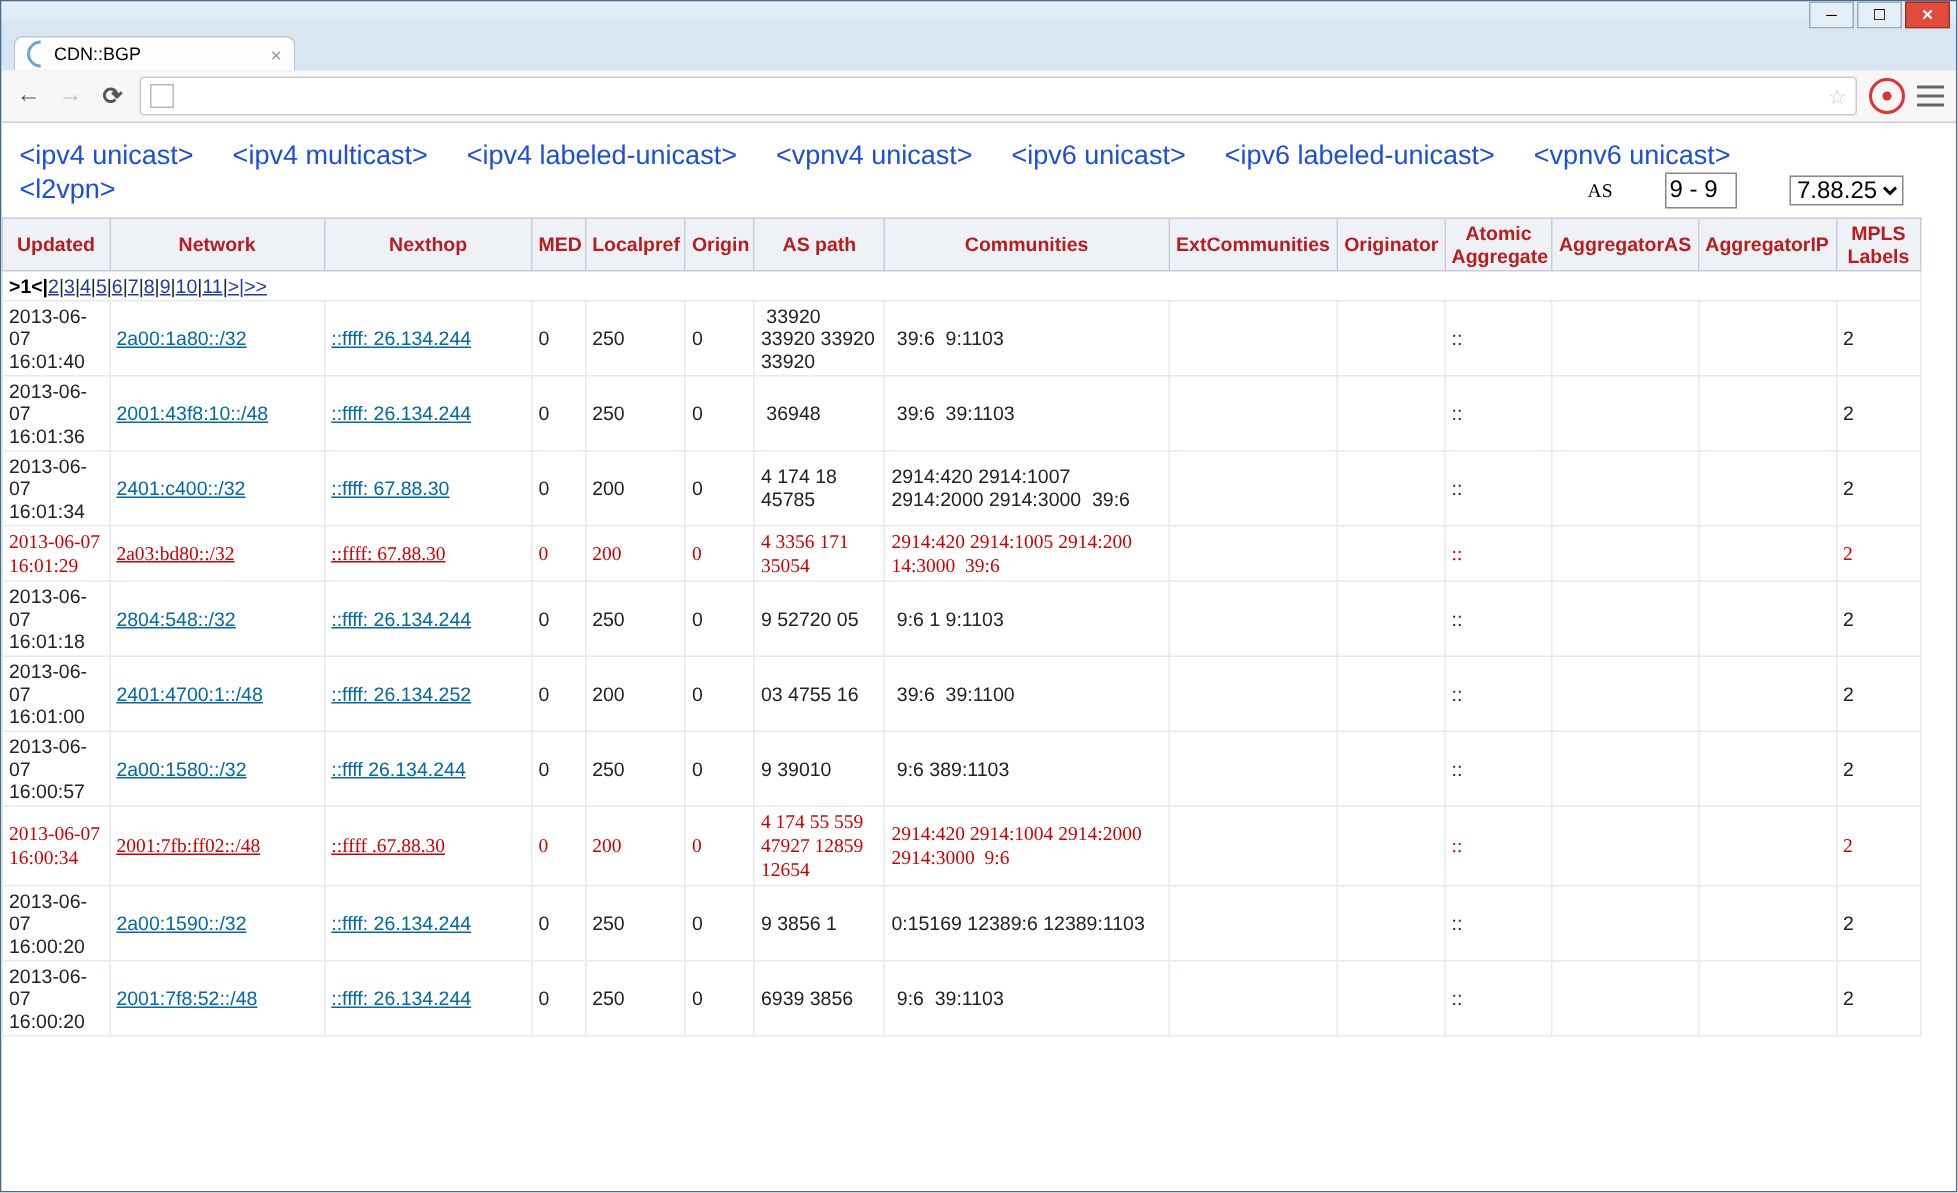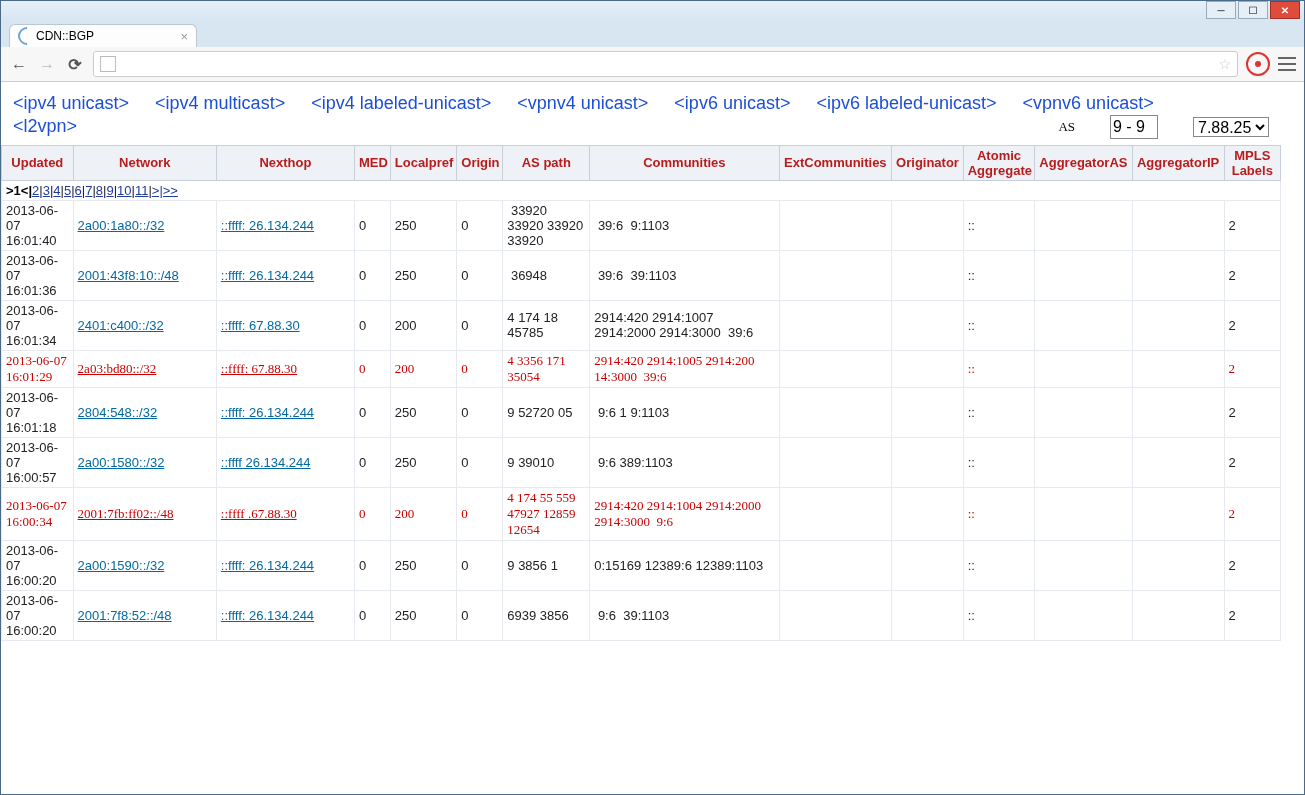--- a/index.html
+++ b/index.html
@@ -316,20 +316,36 @@
               <td>​9 52720 ​05</td>
               <td>​ 9:6 1​ 9:1103</td>
               <td></td>
               <td></td>
               <td>::</td>
               <td></td>
               <td></td>
               <td>2</td>
             </tr>
             <tr>
+              <td>2013-06-07 16:01:00</td>
+              <td class="link">2401:4700:1::/48</td>
+              <td class="link">::ffff:​ 26.134.252</td>
+              <td>0</td>
+              <td>200</td>
+              <td>0</td>
+              <td>​03 4755 ​16</td>
+              <td>​ 39:6 ​ 39:1100</td>
+              <td></td>
+              <td></td>
+              <td>::</td>
+              <td></td>
+              <td></td>
+              <td>2</td>
+            </tr>
+            <tr>
               <td>2013-06-07 16:00:57</td>
               <td class="link">2a00:1580::/32</td>
               <td class="link">::ffff​ 26.134.244</td>
               <td>0</td>
               <td>250</td>
               <td>0</td>
               <td>​9 39010</td>
               <td>​ 9:6​ 389:1103</td>
               <td></td>
               <td></td>

